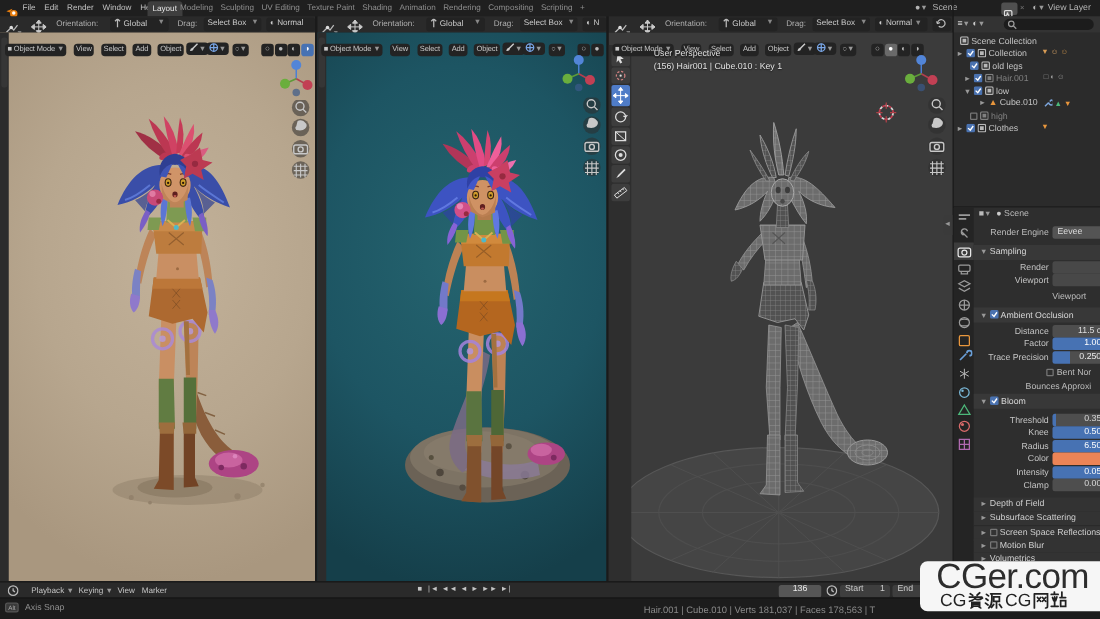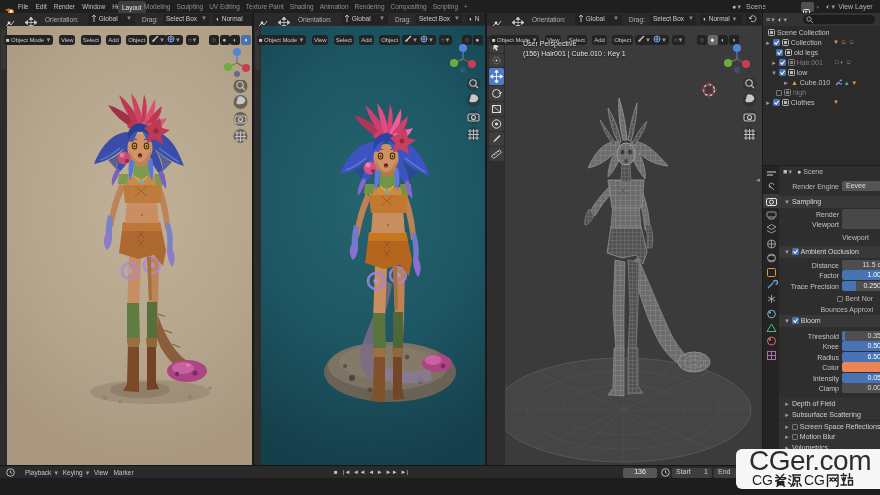--- a/index.html
+++ b/index.html
@@ -640,20 +640,25 @@
   <div class="abs" style="left:25px;top:2.5px;font-size:6.5px;color:#c5c5c5;">Playback <span class="chev">▼</span>&nbsp;&nbsp;Keying <span class="chev">▼</span>&nbsp;&nbsp;View&nbsp;&nbsp;&nbsp;Marker</div>
   <div class="abs" style="left:334px;top:3px;font-size:6px;color:#c5c5c5;letter-spacing:0.5px;">■&nbsp;&nbsp;|◄&nbsp;◄◄&nbsp;◄&nbsp;►&nbsp;►►&nbsp;►|</div>
   <div class="abs" style="left:623px;top:1.5px;width:34px;height:10px;background:#565656;border-radius:2px;font-size:7px;color:#eee;text-align:center;">136</div>
   <div class="abs" style="left:661px;top:2px;line-height:0;font-size:0;"><svg width="9" height="9" style="vertical-align:-1px">
           <circle cx="4.5" cy="4.5" r="3.8" fill="none" stroke="#bbb"></circle>
           <path d="M4.5 2.5 V4.5 L6 5.5" stroke="#bbb" fill="none"></path>
         </svg></div>
   <div class="abs" style="left:672px;top:1.5px;width:40px;height:10px;background:#3e3e3e;border-radius:2px;font-size:7px;color:#ccc;padding:0 4px;">Start<span class="abs" style="right:4px;">1</span></div>
   <div class="abs" style="left:714px;top:1.5px;width:40px;height:10px;background:#3e3e3e;border-radius:2px;font-size:7px;color:#ccc;padding:0 4px;">End</div>
 </div>
+<div class="abs" id="statusbar" style="left:0;top:478px;width:880px;height:17px;background:#1c1c1c;border-top:1px solid #161616;overflow:hidden;">
+  <div class="abs" style="left:4px;top:3px;width:11px;height:8px;background:#3a3a3a;border:1px solid #555;border-radius:2px;font-size:5px;color:#aaa;text-align:center;line-height:8px;">Alt</div>
+  <div class="abs" style="left:20px;top:4px;font-size:7px;color:#909090;">Axis Snap</div>
+  <div class="abs" style="left:515px;top:3.5px;font-size:7.5px;color:#8a8a8a;">Hair.001 | Cube.010 | Verts 181,037 | Faces 178,563 | T</div>
+</div>
 <div class="abs" id="wmark" style="left:736px;top:449px;width:150px;height:40px;background:#f6f6f6;border-radius:6px;overflow:hidden;">
   <div class="abs" style="left:0;top:-4px;width:148px;text-align:center;font-size:28px;color:#2d2d2d;letter-spacing:-0.5px;">CGer.com</div>
   <svg class="abs" style="left:16px;top:24px;" width="122" height="14" viewBox="0 0 122 14">
     <g fill="none" stroke="#222" stroke-width="1.4" stroke-linecap="round">
       <text x="0" y="12" font-size="14" fill="#222" stroke="none" font-family="Liberation Sans">CG</text>
       <g transform="translate(22,0)">
         <path d="M2.2 2 l2 1.3 M9.8 1.2 l-2.2 2 M1.5 4.6 h10 M6.8 4.6 c-0.8 1.8 -2.8 2.8 -5.2 3.4 M5.8 6 c1.8 1 4.2 0.9 6.2 -0.6"></path>
         <path d="M3.5 8.8 h6.2 v3 h-6.2 z M3.5 10.3 h6.2 M5 11.8 l-2.2 1.7 M8.4 11.8 l2.2 1.7"></path>
       </g>
       <g transform="translate(36,0)">

